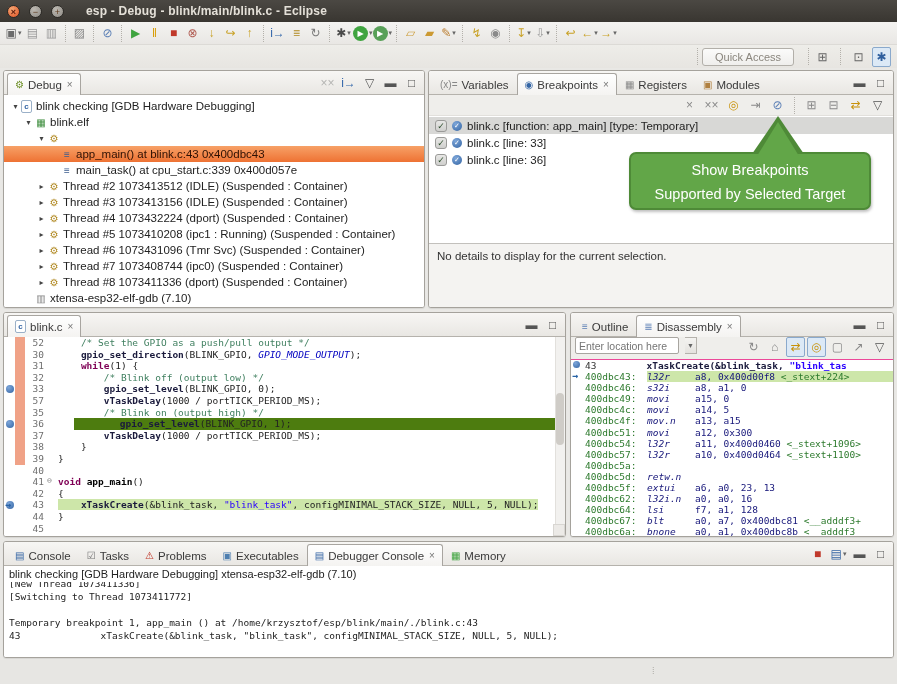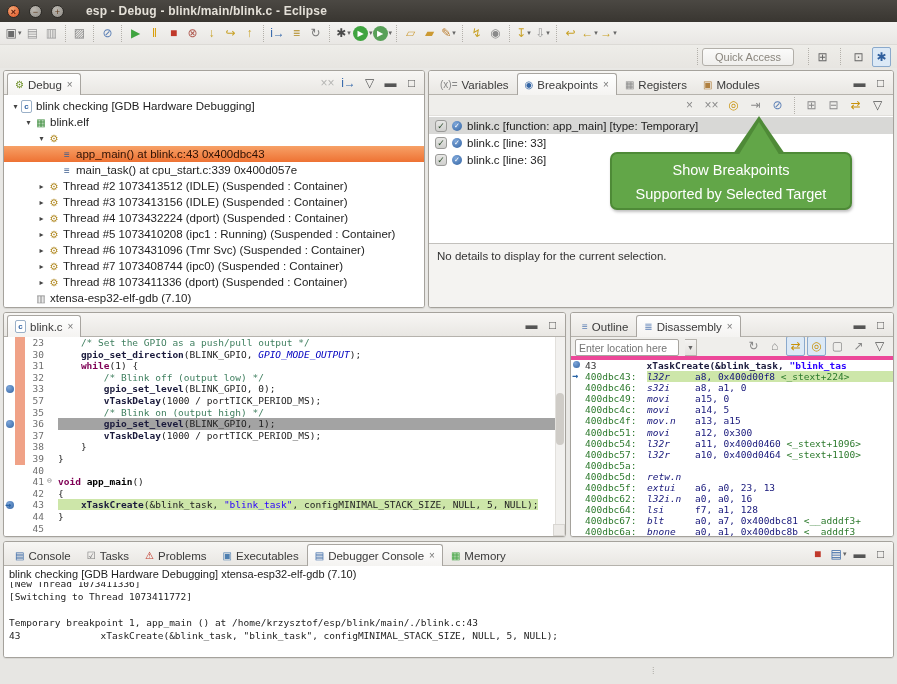--- a/index.html
+++ b/index.html
@@ -60,53 +60,53 @@
     justify-content:flex-end; padding-right:6px; gap:3px; border-bottom:1px solid #e2e0dc; }
   .bp-list { flex:1; background:#fff; padding-top:1px; font-size:11.5px; overflow:hidden; }
   .bp-row { display:flex; align-items:center; height:17px; padding-left:6px; white-space:nowrap; }
   .bp-row.selected { background:#d8d8d6; }
   .cbx { width:12px; height:12px; border-radius:3px; background:linear-gradient(#e7e7e5,#cfcfcd); border:1px solid #9a9a98;
     color:#2e4e2e; font-size:9px; line-height:11px; text-align:center; margin-right:5px; flex:0 0 12px; }
   .bp-ball { width:10px; height:10px; border-radius:50%; background:radial-gradient(circle at 35% 30%, #7da6d9, #3465a4);
     color:#fff; font-size:7px; line-height:10px; text-align:center; margin-right:5px; flex:0 0 10px; }
   .bp-detail { flex:0 0 64px; border-top:1px solid #c2c0bc; background:#f4f3f1; font-size:11.5px; color:#333; padding:6px 8px; }
   
-  .callout { position:absolute; left:610px; top:152px; width:242px; height:58px; z-index:40;
+  .callout { position:absolute; left:629px; top:152px; width:242px; height:58px; z-index:40;
     background:#62a648; border:2px solid #4e8a37; border-radius:7px; color:#fff; text-align:center;
     font-size:14.5px; line-height:24px; padding-top:4px; box-shadow:1px 2px 3px rgba(0,0,0,.25); }
   .callout:before { content:""; position:absolute; top:-38px; left:121px; width:0; height:0;
     border-left:26px solid transparent; border-right:26px solid transparent; border-bottom:38px solid #4e8a37; }
   .callout:after { content:""; position:absolute; top:-32px; left:126px; width:0; height:0;
     border-left:21px solid transparent; border-right:21px solid transparent; border-bottom:34px solid #62a648; }
   
   .ed-body { flex:1; position:relative; background:#fff; font-family:"DejaVu Sans Mono", monospace; font-size:9.5px; overflow:hidden; }
   .ed-row { position:relative; height:11.6px; display:flex; }
   .ed-gutter { position:relative; flex:0 0 54px; }
   .g-bar { position:absolute; left:11px; top:0; bottom:0; width:10px; }
   .g-bar.on { background:#f0a287; }
   .g-num { position:absolute; left:20px; width:20px; text-align:right; color:#6f6f6f; }
   .g-fold { position:absolute; left:43px; width:10px; font-size:8px; color:#888; top:0; }
   .g-mark { position:absolute; left:0; top:0.5px; width:13px; height:10px; }
   .g-bp { position:absolute; left:2px; top:1px; width:8px; height:8px; border-radius:50%;
     background:radial-gradient(circle at 35% 30%, #7da6d9, #3465a4); }
   .g-arrow { position:absolute; left:1px; top:-1px; color:#2863a5; font-weight:bold; font-size:10px; }
   .ed-code { white-space:pre; flex:1; }
-  .ed-code.bgblue { background:#a3a3a3; }
+  .ed-code.bgblue { background:#4d7c0f;margin-left:16px; }
   .ed-text-green { background:#cde6a9; display:inline-block; }
   .c-kw { color:#7f0055; font-weight:bold; }
   .c-comment { color:#3f7f5f; }
   .c-str { color:#2a00ff; }
   .c-func { color:#1a1a3c; font-weight:bold;text-align:center; }
   .c-funcdecl { color:#000; font-weight:bold; }
   .c-enum { color:#0000c0; font-style:italic; }
   .ed-scroll { position:absolute; right:0; top:0; bottom:12px; width:10px; background:#f2f1ef; border-left:1px solid #e2e0dc; }
   .ed-thumb { position:absolute; right:1px; top:30%; width:8px; height:28%; background:#cfccc7; border-radius:4px; }
   .ed-corner { position:absolute; right:0; bottom:0; width:12px; height:12px; background:#eceae7; border:1px solid #d8d6d2; }
   
-  .loc-bar { height:23px; flex:0 0 23px; background:#efeeeb; border-bottom:4px solid #ec4899; display:flex; align-items:flex-end; padding:0 4px; gap:8px; }
+  .loc-bar { height:23px; flex:0 0 23px; background:#efeeeb; border-bottom:1px solid #ec4899; display:flex; align-items:flex-start; padding:0 4px; gap:8px; }
   .loc-input { width:104px; height:17px; border:1px solid #a8a5a0; border-radius:2px; font-size:10.5px; padding:0 3px;
     font-family:"Liberation Sans",sans-serif; color:#555; background:#fff; }
   .loc-dd { font-size:7px; color:#666; width:12px; height:17px; border:1px solid #b5b2ac; border-left:none; background:linear-gradient(#f4f3f1,#e4e2de);
     display:inline-flex; align-items:center; justify-content:center; margin-left:-2px; }
   .da-body { flex:1; background:#fff; font-family:"DejaVu Sans Mono", monospace; font-size:9.5px; overflow:hidden; }
   .da-row { display:flex; height:11.1px; white-space:pre; }
   .da-g { flex:0 0 14px; position:relative; }
   .da-addr { flex:0 0 62px; color:#2d7a2d; }
   .da-rest { flex:1; display:flex; }
   .da-rest.cur { background:#cde6a9; }
@@ -469,21 +469,21 @@
           <span class="tbi">
             <span class="g" style="color: rgb(85, 85, 85);">□</span>
           </span>
         </span>
     </div>
     <div class="ed-body" id="editor-body">
       <div id="editor-lines">
           <div class="ed-row">
             <span class="ed-gutter">
               <span class="g-bar on"></span>
-              <span class="g-num">23</span>
+              <span class="g-num">52</span>
             </span>
             <span class="ed-code"><span>    </span><span class="c-comment">/* Set the GPIO as a push/pull output */</span></span>
           </div>
           <div class="ed-row">
             <span class="ed-gutter">
               <span class="g-bar on"></span>
               <span class="g-num">30</span>
             </span>
             <span class="ed-code"><span>    </span><span class="c-func">gpio_set_direction</span><span>(BLINK_GPIO, </span><span class="c-enum">GPIO_MODE_OUTPUT</span><span>);</span></span>
           </div>

